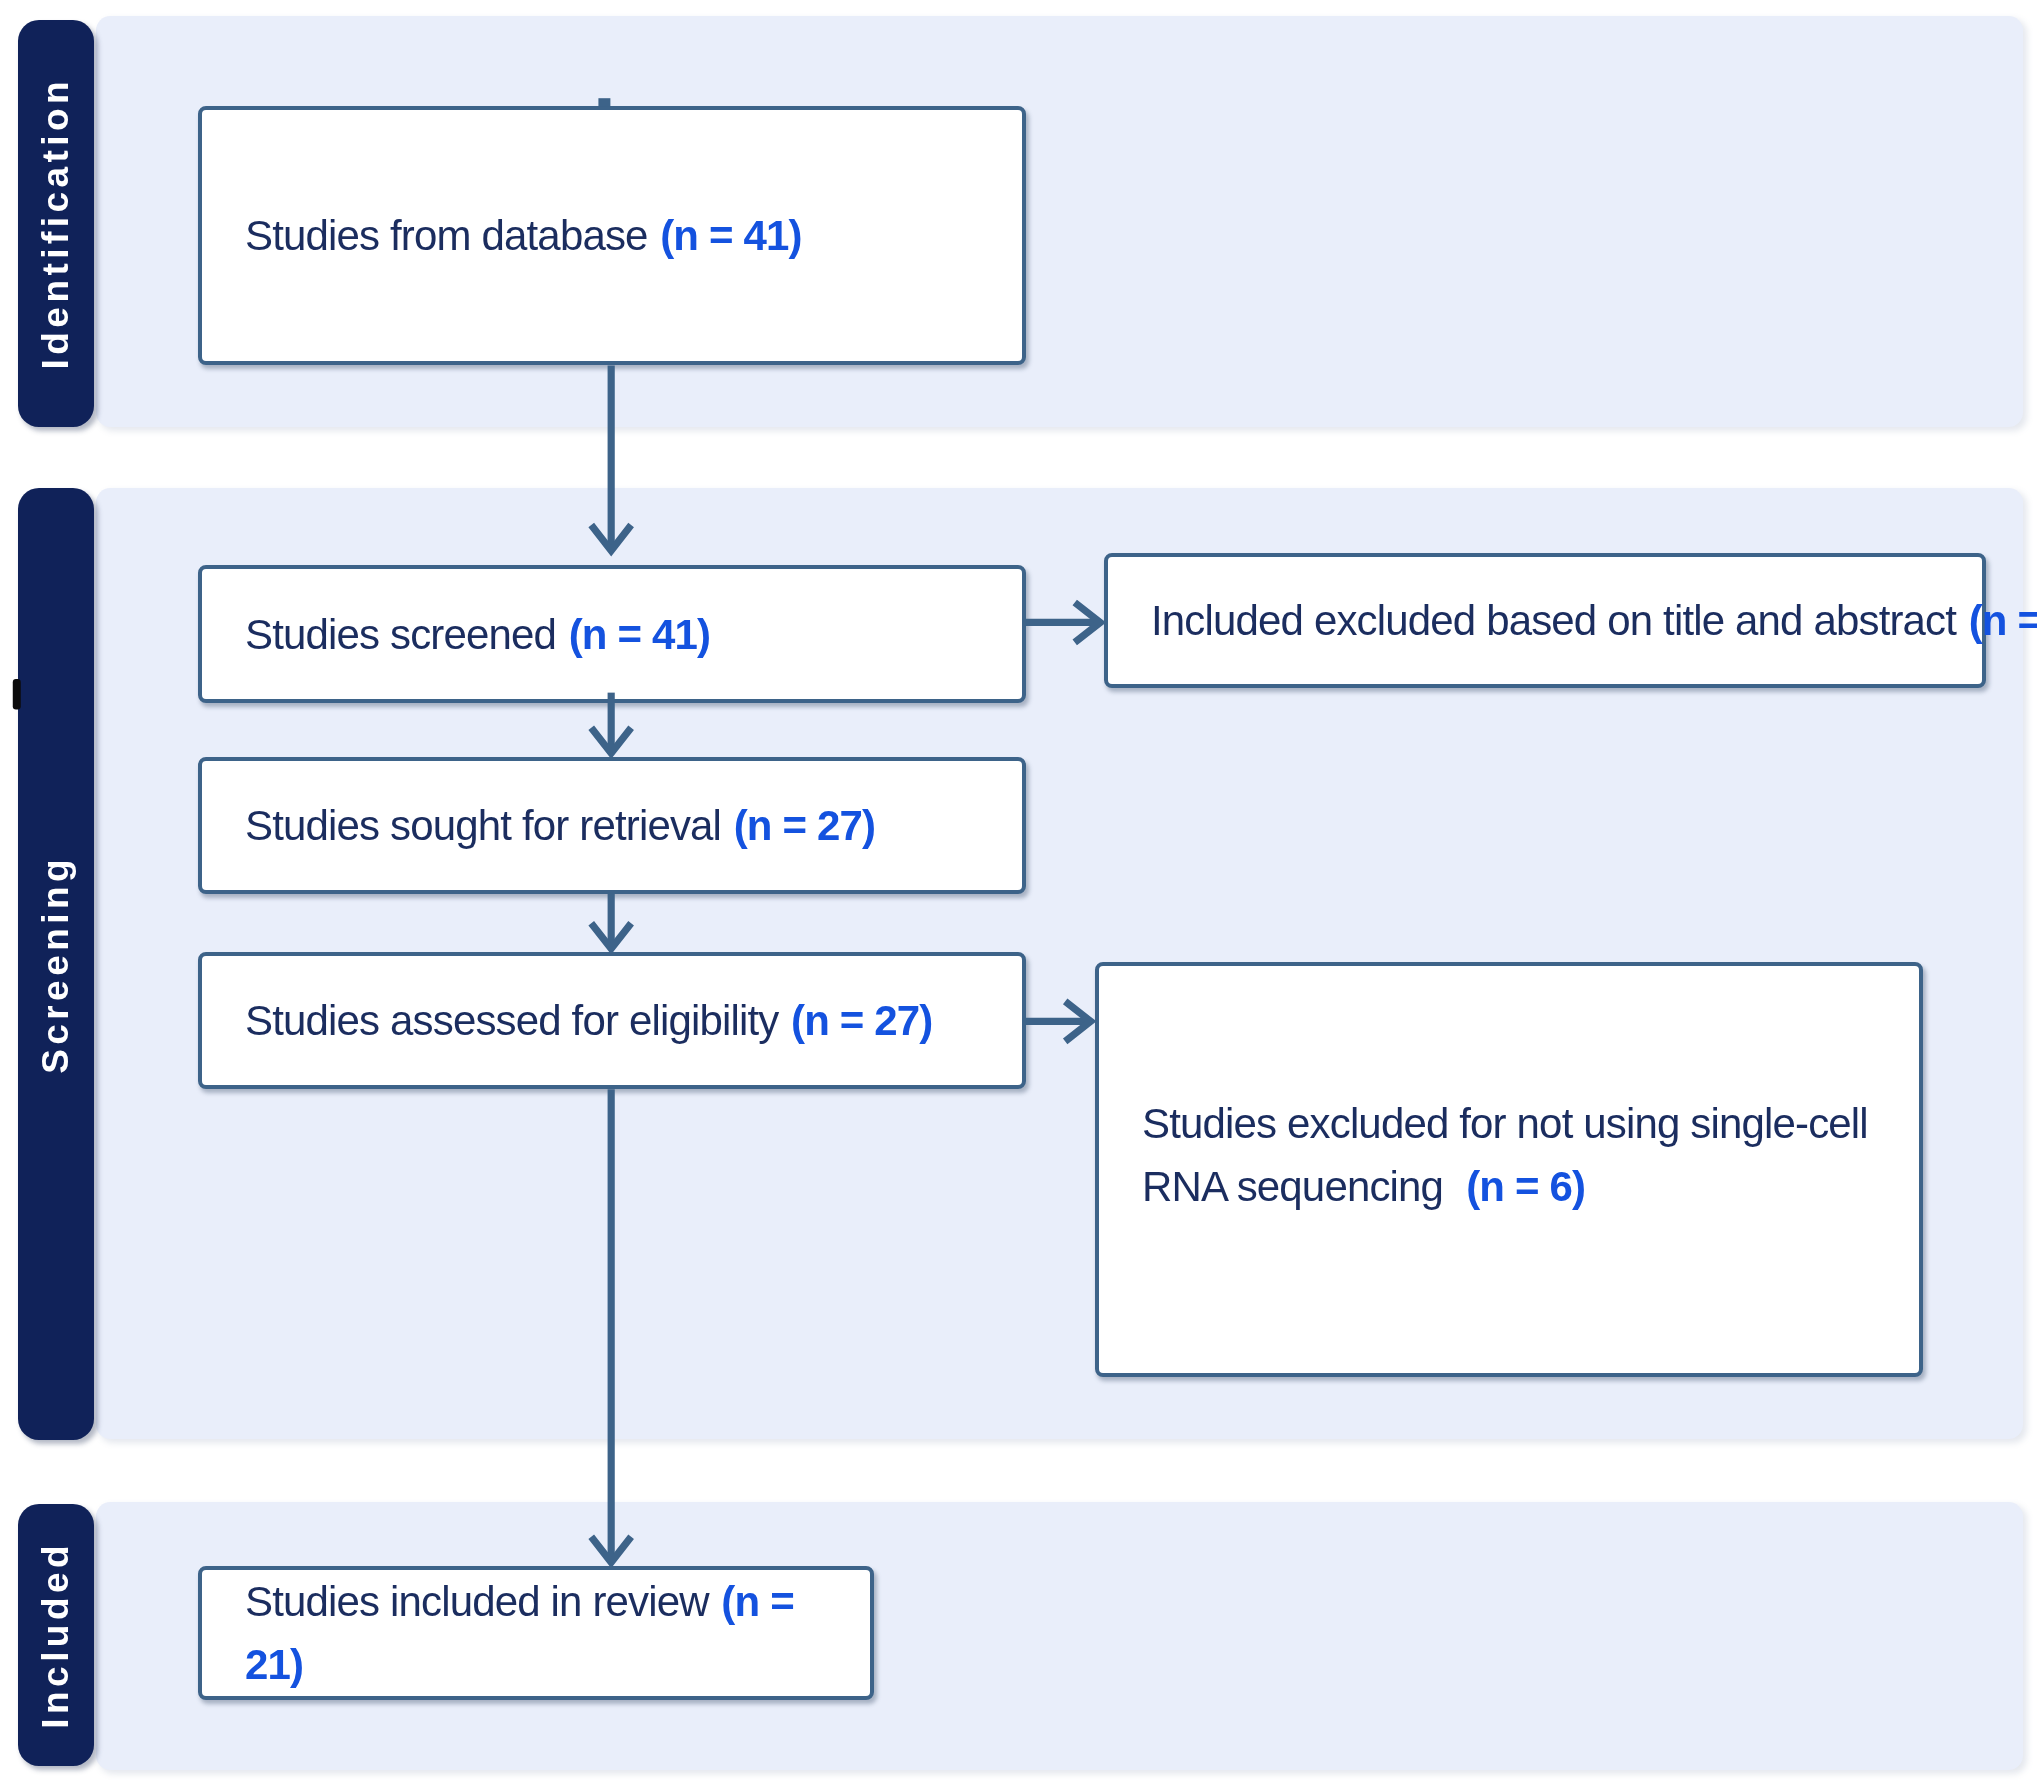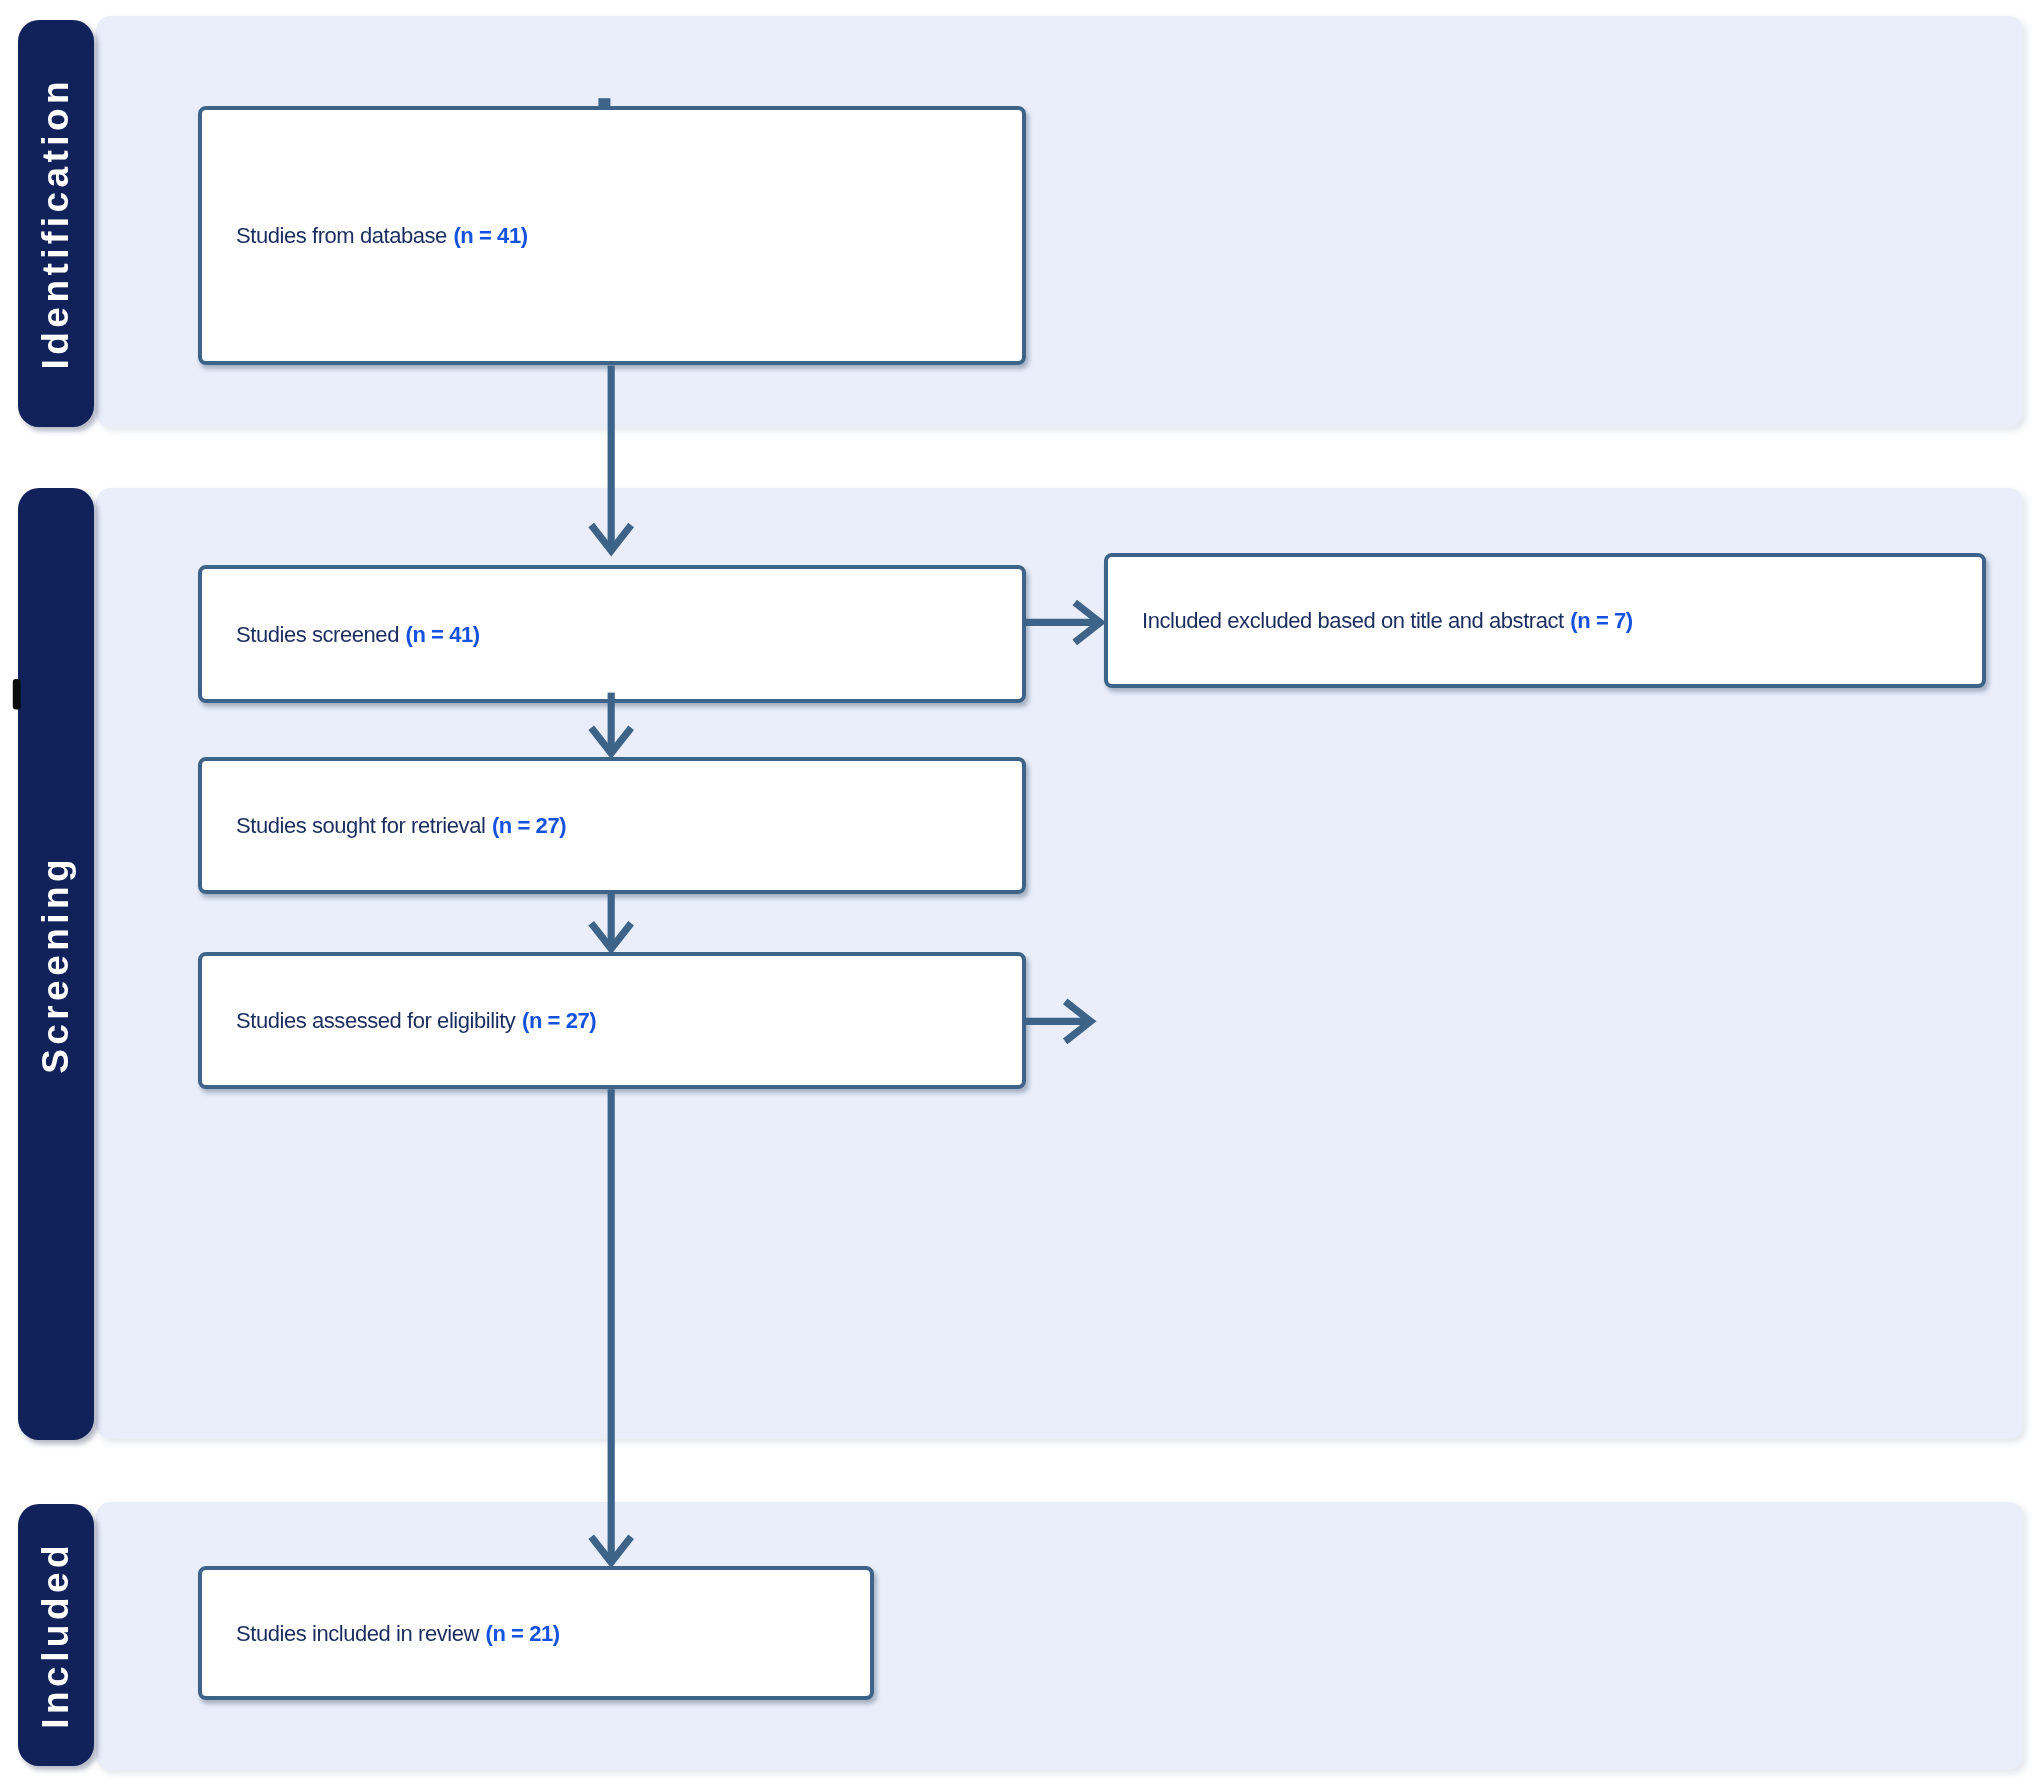--- a/index.html
+++ b/index.html
@@ -43,23 +43,23 @@
     position: absolute;
     background: #ffffff;
     border: 4.8px solid #3d6389;
     border-radius: 8px;
     box-shadow: 2.4px 4px 4px rgba(45, 65, 95, 0.35);
     display: flex;
     align-items: center;
     box-sizing: border-box;
   }
   .box-text {
-    margin: 4px;
+    margin: 13px;
     padding: 0 30px;
-    font-size: 22px;
+    font-size: 42px;
     letter-spacing: -0.02em;
     line-height: 1.5;
     color: #1b2d5f;
   }
   .box-text .cnt {
     color: #1452df;
     font-weight: 700;
     margin-left: 0.30em;
   }
   .nowrap .box-text { white-space: nowrap; }
@@ -128,20 +128,25 @@
       <span class="lbl">Studies included in review</span><span class="cnt">(n = 21)</span>
     </p>
   </div>
 
   <div class="box nowrap" style="left:1104px; top:553px; width:882px; height:135px;">
     <p class="box-text">
       <span class="lbl">Included excluded based on title and abstract</span><span class="cnt">(n = 7)</span>
     </p>
   </div>
 
+  <div class="box wide-gap" style="left:1095px; top:962px; width:828px; height:415px;">
+    <p class="box-text lift" style="max-width:766px;">
+      <span class="lbl">Studies excluded for not using single-cell RNA sequencing</span><span class="cnt">(n = 6)</span>
+    </p>
+  </div>
 
   <svg class="arrow-layer" viewBox="0 0 2553 2237">
     <g>
       <line x1="766" y1="458" x2="766" y2="684"></line>
       <path d="M 741 658 L 766 690 L 791 658"></path>
     </g>
     <g>
       <line x1="766" y1="868" x2="766" y2="938"></line>
       <path d="M 741 912 L 766 944 L 791 912"></path>
     </g>

